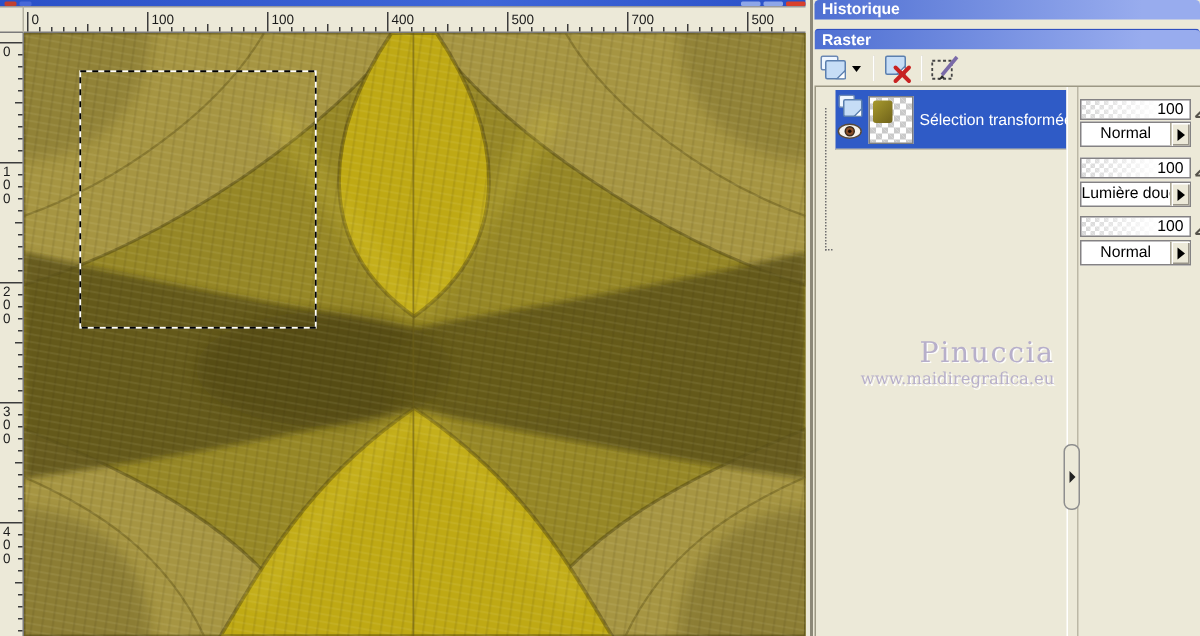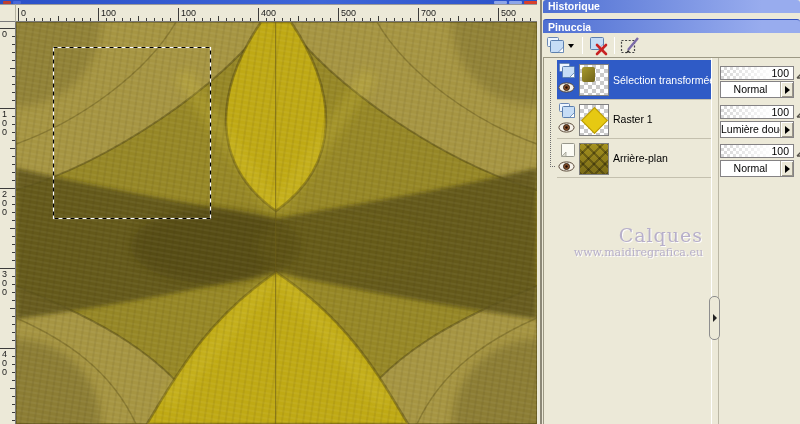--- a/index.html
+++ b/index.html
@@ -287,21 +287,21 @@
       <rect x="37.5" y="25.5" width="157" height="171" fill="none" stroke="#000000" stroke-width="1.2" stroke-dasharray="4 4"></rect>
     </g>
   </svg>
 </div>
 <div id="canvas-right-border" class="abs"></div>
 
 <div class="palette-header" style="top:0;">
   <span>Historique</span>
 </div>
 <div class="palette-header" id="calques-header">
-  <span>Pinuccia</span>
+  <span>Raster</span>
 </div>
 
 <div id="toolbar" class="abs">
   <div class="tool-btn" style="left:3px;width:30px;">
     <svg width="30" height="20" viewBox="0 0 30 20">
       <rect x="1.5" y="1.5" width="11" height="9" rx="1" fill="#eef6ff" stroke="#6b88b4"></rect>
       <rect x="4.5" y="4.5" width="13" height="12" rx="1" fill="#c6ddf6" stroke="#5b7fae"></rect>
       <path d="M17.5,11 L12,16.5 L17.5,16.5 Z" fill="#ffffff" stroke="#5b7fae" stroke-width="0.8"></path>
       <path d="M22,8 L28,8 L25,12 Z" fill="#000"></path>
     </svg>
@@ -342,53 +342,20 @@
   <ellipse cx="8.5" cy="5.5" rx="7.6" ry="4.6" fill="#f6f2ea" stroke="#5a4a3a"></ellipse>
   <circle cx="8.5" cy="5.5" r="3" fill="#8a4f2a" stroke="#3a2a1a"></circle>
   <circle cx="8.5" cy="5.5" r="1.2" fill="#1c0e06"></circle>
           </svg></span>
        </div>
       <div class="thumb checker">
         <div style="position:absolute;left:2px;top:2px;width:13px;height:15px;border-radius:2px;background:linear-gradient(135deg,#a89a2e,#6f621a);"></div>
       </div>
       <span class="lbl">Sélection transformée</span>
     </div>
-    <div class="layer-row" style="top: 42px; height: 39px;">
-      <div class="icon-stack">
-         <span><svg width="20" height="17" viewBox="0 0 20 17">
-  <rect x="1.5" y="0.5" width="10" height="8" rx="1" fill="#eef6ff" stroke="#6b88b4"></rect>
-  <rect x="4.5" y="3.5" width="12" height="11" rx="1" fill="#c6ddf6" stroke="#5b7fae"></rect>
-  <path d="M16.5,9.5 L11.5,14.5 L16.5,14.5 Z" fill="#ffffff" stroke="#5b7fae" stroke-width="0.8"></path>
-          </svg></span>
-         <span style="position:absolute;left:0;top:19px;"><svg width="17" height="11" viewBox="0 0 17 11">
-  <ellipse cx="8.5" cy="5.5" rx="7.6" ry="4.6" fill="#f6f2ea" stroke="#5a4a3a"></ellipse>
-  <circle cx="8.5" cy="5.5" r="3" fill="#8a4f2a" stroke="#3a2a1a"></circle>
-  <circle cx="8.5" cy="5.5" r="1.2" fill="#1c0e06"></circle>
-          </svg></span>
-       </div>
-      <div class="thumb checker">
-        <div style="position:absolute;left:5px;top:6px;width:19px;height:19px;transform:rotate(45deg);background:#e6c912;border:1px solid #b89a08;"></div>
-      </div>
-      <span class="lbl">Raster 1</span>
-    </div>
-    <div class="layer-row" style="top: 81px; height: 39px;">
-      <div class="icon-stack">
-         <span><svg width="20" height="17" viewBox="0 0 20 17">
-  <rect x="3.5" y="1.5" width="13" height="13" rx="1" fill="#fbfbf4" stroke="#96968a"></rect>
-  <path d="M3.5,14.5 L8,10 L8,14.5 Z" fill="#dcdcd0" stroke="#96968a" stroke-width="0.7"></path>
-          </svg></span>
-         <span style="position:absolute;left:0;top:19px;"><svg width="17" height="11" viewBox="0 0 17 11">
-  <ellipse cx="8.5" cy="5.5" rx="7.6" ry="4.6" fill="#f6f2ea" stroke="#5a4a3a"></ellipse>
-  <circle cx="8.5" cy="5.5" r="3" fill="#8a4f2a" stroke="#3a2a1a"></circle>
-  <circle cx="8.5" cy="5.5" r="1.2" fill="#1c0e06"></circle>
-          </svg></span>
-       </div>
-      <div class="thumb" style="background:#8a7a1e;background-image:repeating-linear-gradient(45deg,rgba(0,0,0,0.28) 0 2px,transparent 2px 8px),repeating-linear-gradient(-45deg,rgba(0,0,0,0.28) 0 2px,transparent 2px 8px),linear-gradient(180deg,#a5921f,#7a6b18);"></div>
-      <span class="lbl">Arrière-plan</span>
-    </div>
   </div>
 
 <div id="splitter" class="abs"></div>
 <div id="splitter-pill" class="abs">
     <div class="arr"></div>
   </div>
 
 <div id="blend-col" class="abs">
     <div class="op-field" style="top: 8px;">
       <span>100</span>
@@ -421,14 +388,14 @@
   <path d="M1,11 L10,2 M1,11 L11,11" stroke="#55524a" stroke-width="1.4" fill="none"></path>
       </svg></div>
     <div class="blend-field" style="top: 102px;">
       <span class="bval">Normal</span>
                     <div class="dd-btn">
         <i></i>
       </div>
     </div>
   </div>
 
-<div id="wm1" class="wm">Calques</div>
+<div id="wm1" class="wm">Pinuccia</div>
 <div id="wm2" class="wm">www.maidiregrafica.eu</div>
 
 </body></html>

